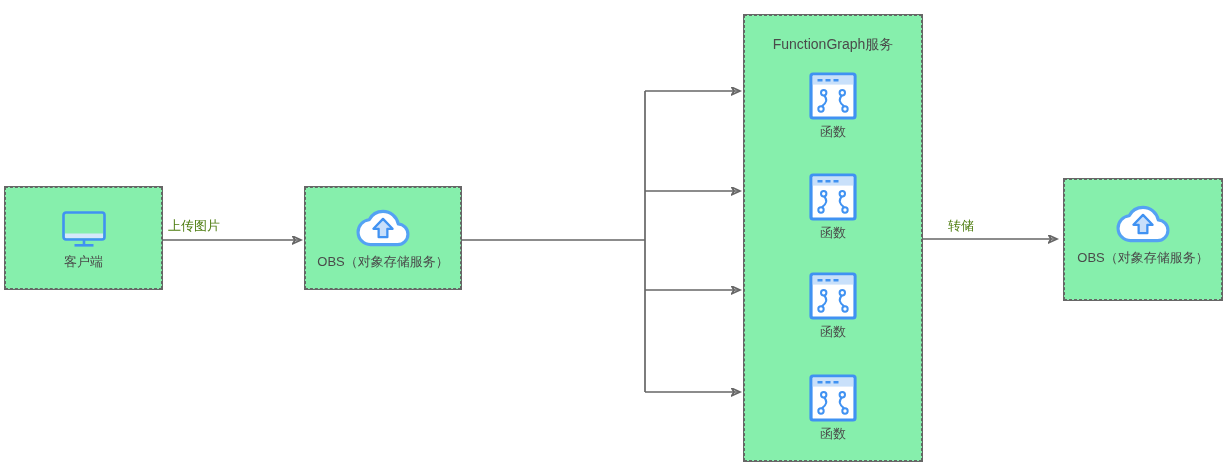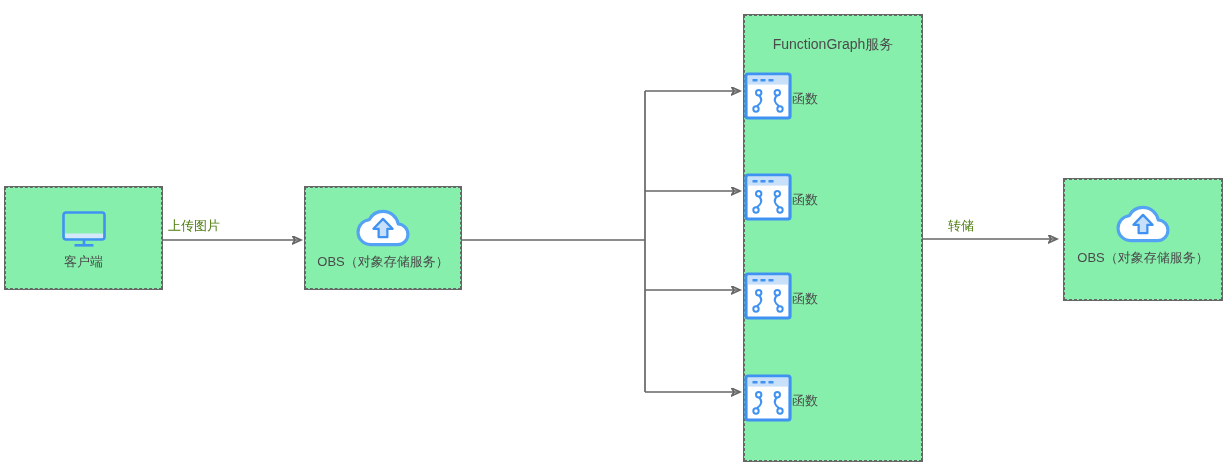--- a/index.html
+++ b/index.html
@@ -10,21 +10,21 @@
   
   .node{position:absolute;background:#86efac;border:1px solid #666666;box-sizing:border-box;}
   .node::before{content:"";position:absolute;inset:0;border:1px dashed #666666;pointer-events:none;}
   .node-inner{position:absolute;inset:0;display:flex;flex-direction:column;align-items:center;}
   .node-label{color:#4A4A4A;font-size:13px;line-height:15px;white-space:nowrap;margin-top:5px;}
   .edge-label{position:absolute;color:#4d7c0f;font-size:13px;line-height:14px;white-space:nowrap;}
   .connector-layer{position:absolute;left:0;top:0;width:1227px;height:474px;pointer-events:none;}
   .connector-layer path{stroke:#666666;stroke-width:1.7;fill:none;}
   .fg-title{position:absolute;left:0;width:100%;top:21px;text-align:center;
     color:#4A4A4A;font-size:14px;line-height:16px;}
-  .fn-unit{position:absolute;left:0;width:100%;display:flex;flex-direction:row;align-items:center;}
+  .fn-unit{position:absolute;left:0;width:100%;display:flex;flex-direction:column;align-items:center;}
   .fn-label{color:#4A4A4A;font-size:13px;line-height:15px;margin-top:4px;}
   .icon{display:block;}
 </style>
 </head>
 <body>
 
 <div class="canvas">
 
   <svg class="connector-layer" width="1227" height="474" viewBox="0 0 1227 474" xmlns="http://www.w3.org/2000/svg">
     <defs>

